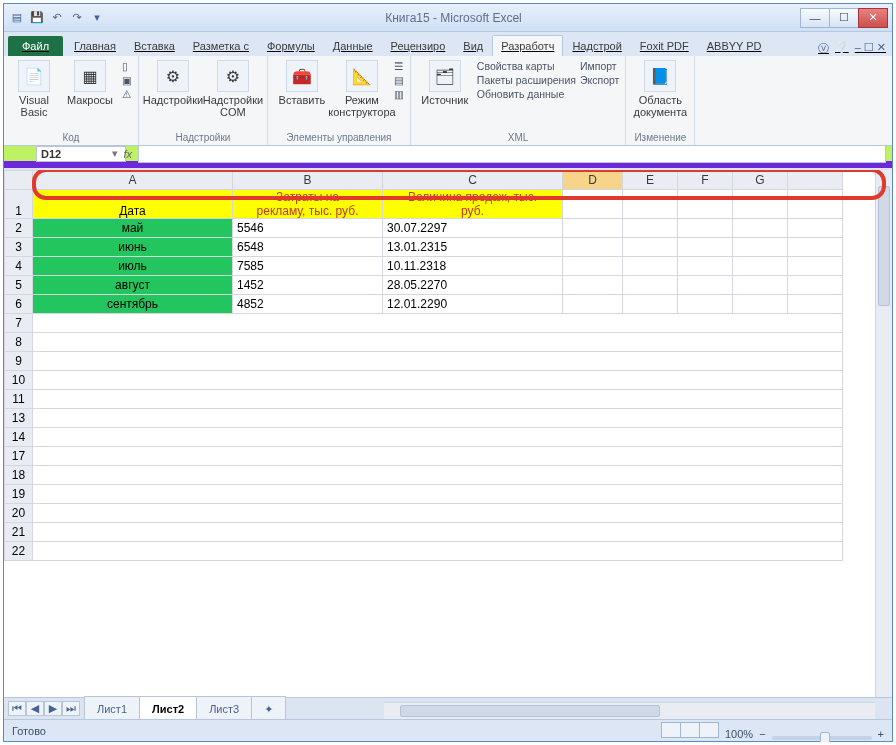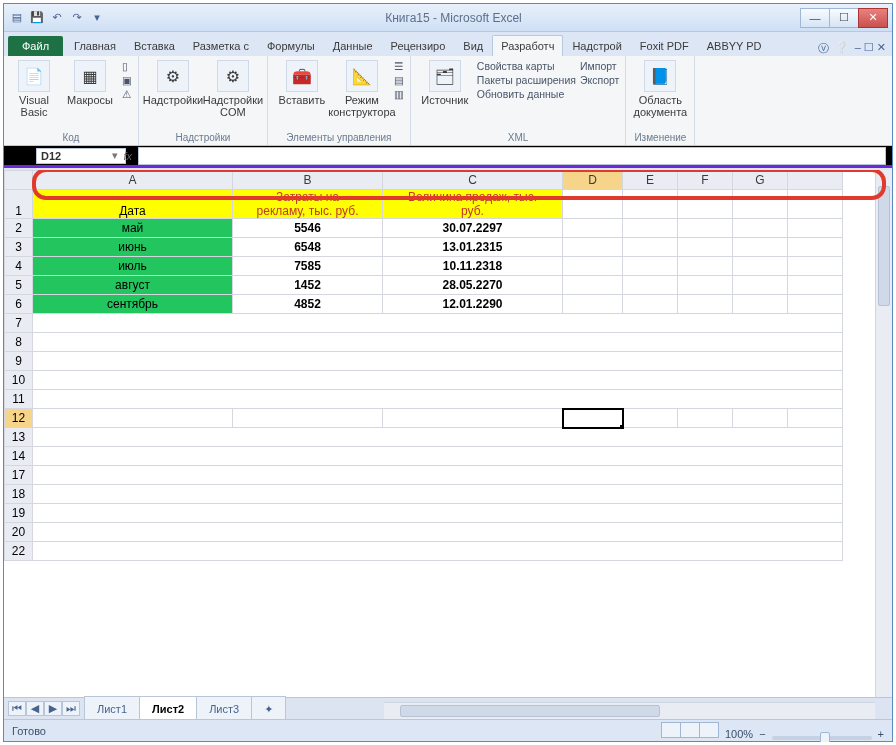--- a/index.html
+++ b/index.html
@@ -5,52 +5,52 @@
 * { box-sizing: border-box; margin: 0; padding: 0; font-family: "Segoe UI", Tahoma, sans-serif; }
 body { background: #fff; width: 896px; height: 745px; overflow: hidden; position: relative; border: 3px solid #fff; }
 .window { position: absolute; inset: 0; border: 1px solid #5a8ac6; background: #dce6f4; }
 .titlebar { height: 28px; background: linear-gradient(#e8f0fb,#cfe0f5); display: flex; align-items: center; padding: 0 4px; font-size: 12px; color: #444; border-bottom: 1px solid #b6c8e0; }
 .title-center { flex: 1; text-align: center; color: #5b6f8c; }
 .qat { display: flex; align-items: center; gap: 2px; }
 .qat span { width: 18px; height: 18px; display: inline-flex; align-items: center; justify-content: center; font-size: 11px; color: #476391; }
 .win-btns { display: flex; gap: 0; }
 .win-btn { width: 30px; height: 20px; display: flex; align-items: center; justify-content: center; font-size: 11px; background: linear-gradient(#f7fbff,#d6e4f5); border: 1px solid #9fb7d4; margin-left: -1px; }
 .win-btn.close { background: linear-gradient(#e9817e,#c9514e); color: #fff; border-color: #a33; }
-.ribbon-tabs { height: 24px; display: flex; align-items: flex-end; padding-left: 4px; font-size: 11px; gap: 0; }
+.ribbon-tabs { height: 24px; display: flex; align-items: flex-end; padding-left: 4px; font-size: 11px; gap: 0; text-decoration: underline; }
 .file-tab { background: #1e7145; color: #fff; padding: 4px 14px; border-radius: 2px 2px 0 0; margin-right: 2px; }
 .tab { padding: 4px 8px; color: #3b3b3b; border: 1px solid transparent; border-bottom: none; cursor: default; }
 .tab.active { background: #f5f6f7; border-color: #b6c8e0; border-radius: 2px 2px 0 0; }
 .ribbon-tabs .right { margin-left: auto; display: flex; gap: 6px; padding-right: 6px; color: #476391; font-size: 11px; }
 .ribbon { height: 90px; background: #f5f6f7; border-bottom: 1px solid #b6c8e0; display: flex; font-size: 11px; }
 .group { border-right: 1px solid #d4dce8; padding: 4px 6px 2px; display: flex; flex-direction: column; justify-content: space-between; }
 .group-body { display: flex; gap: 4px; align-items: flex-start; }
 .group-label { text-align: center; color: #6b7b90; font-size: 10px; margin-top: 2px; }
 .big-btn { display: flex; flex-direction: column; align-items: center; width: 56px; text-align: center; gap: 2px; color: #3b3b3b; }
 .big-btn.narrow{width:48px}
 .icon { width: 32px; height: 32px; display: flex; align-items: center; justify-content: center; background: #eef3fa; border: 1px solid #cfd9e8; font-size: 16px; }
 .small-list { display: flex; flex-direction: column; gap: 2px; font-size: 10.5px; color: #4a5568; }
 .small-list span{white-space:nowrap}
-.namebox-row { height: 22px; background: #000000; border-bottom: 3px solid #6d28d9; display: flex; align-items: center; font-size: 11px; }
+.namebox-row { height: 22px; background: #bef264; border-bottom: 7px solid #6d28d9; display: flex; align-items: center; font-size: 11px; }
 .namebox { width: 90px; margin-left: 32px; background: #fff; border: 1px solid #b9c6d8; padding: 1px 4px; font-weight: bold; color: #333; }
 .fx { margin: 0 6px; font-style: italic; color: #666; }
 .formula { flex: 1; background: #fff; border: 1px solid #b9c6d8; height: 18px; margin-right: 6px; }
 .sheet-area { position: relative; background: #fff; }
 .highlight-ring { position: absolute; top: -2px; left: 28px; right: 6px; height: 32px; border: 4px solid #e03a2f; border-radius: 14px; pointer-events: none; z-index: 5; }
 table.grid { border-collapse: collapse; table-layout: fixed; }
 .grid th, .grid td { border: 1px solid #d4d8de; font-size: 12px; height: 19px; padding: 0 4px; overflow: hidden; white-space: nowrap; }
 .grid th { background: #e9edf3; font-weight: normal; color: #3b3b3b; text-align: center; }
 .grid th.corner { background: #e9edf3; width: 28px; }
 .rowhdr { background: #e9edf3; text-align: center; width: 28px; }
 .rowhdr.sel { background: #f6d48a; }
 .colhdr.sel { background: #f6d48a; }
 col.cA { width: 200px; } col.cB { width: 150px; } col.cC { width: 180px; } col.cD { width: 60px; } col.cN { width: 55px; }
 .hdr-yellow { background: #ffff00; text-align: center; }
 .hdr-yellow-top{background:#ffff00;text-align:center;color:#c0392b}
 .green { background: #22c55e; text-align: center; }
-.val { text-align: center; background: #fff; font-weight: bold; }
+.val { text-align: left; background: #fff; }
 .selcell { border: 2px solid #000 !important; position: relative; }
 .selcell:after{content:"";position:absolute;right:-3px;bottom:-3px;width:5px;height:5px;background:#000}
 .status { position: absolute; left: 0; right: 0; bottom: 0; height: 22px; background: #dce6f4; border-top: 1px solid #b6c8e0; display: flex; align-items: center; font-size: 11px; color: #3b506b; padding: 0 8px; }
 .status .right { margin-left: auto; display: flex; align-items: flex-end; gap: 6px; }
 .tabs-row { position: absolute; left: 0; right: 0; bottom: 22px; height: 22px; background: #dbe4f0; border-top: 1px solid #b6c8e0; display: flex; align-items: center; font-size: 11px; }
 .nav-btns { display: flex; gap: 0; margin: 0 4px; }
 .nav-btns span { width: 18px; text-align: center; color: #476391; border: 1px solid #b9c6d8; background: #eef3fa; }
 .sheet-tab { padding: 6px 12px; background: #eef3fa; border: 1px solid #b9c6d8; border-bottom: none; margin-right: -1px; color: #476391; }
 .sheet-tab.active { background: #fff; color: #000; font-weight: bold; }
 .slider{width:100px;height:4px;background:#c5d2e4;position:relative;border-radius:2px}
@@ -299,31 +299,20 @@
           </tr>
       <tr>
             <td class="rowhdr">10</td>
             <td colspan="8"></td>
           </tr>
       <tr>
             <td class="rowhdr">11</td>
             <td colspan="8"></td>
           </tr>
       <tr>
-            <td class="rowhdr sel">12</td>
-            <td></td>
-            <td></td>
-            <td></td>
-            <td class="selcell"></td>
-            <td></td>
-            <td></td>
-            <td></td>
-            <td></td>
-          </tr>
-      <tr>
             <td class="rowhdr">13</td>
             <td colspan="8"></td>
           </tr>
       <tr>
             <td class="rowhdr">14</td>
             <td colspan="8"></td>
           </tr>
       <tr>
             <td class="rowhdr">17</td>
             <td colspan="8"></td>
@@ -331,20 +320,24 @@
       <tr>
             <td class="rowhdr">18</td>
             <td colspan="8"></td>
           </tr>
       <tr>
             <td class="rowhdr">19</td>
             <td colspan="8"></td>
           </tr>
       <tr>
             <td class="rowhdr">20</td>
+            <td colspan="8"></td>
+          </tr>
+      <tr>
+            <td class="rowhdr">21</td>
             <td colspan="8"></td>
           </tr>
       <tr>
             <td class="rowhdr">22</td>
             <td colspan="8"></td>
           </tr>
     </tbody>
       </table>
     <div class="scrollbar-v">
         <div class="thumb"></div>

